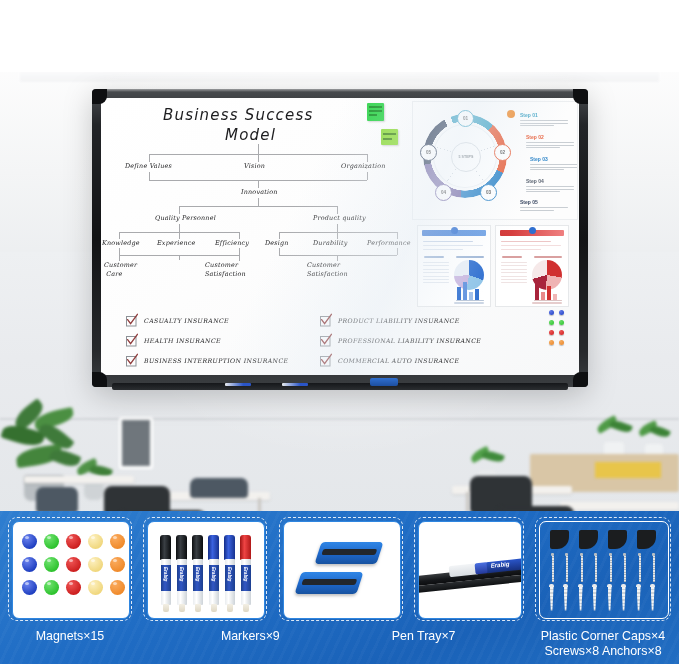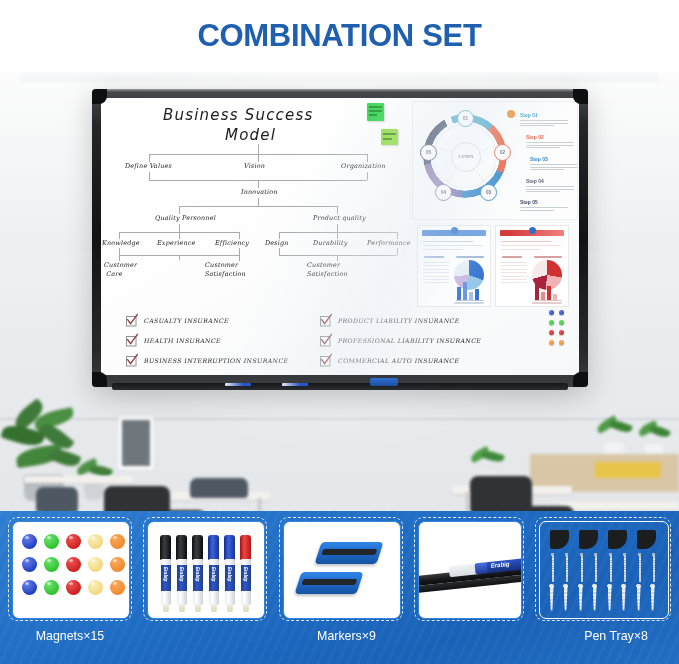--- a/index.html
+++ b/index.html
@@ -184,21 +184,20 @@
   .anchor-body{position:absolute;top:2.6px;left:.6px;width:4px;height:24px;
     background:repeating-linear-gradient(180deg,#f2f4f5 0 2px,#cfd4d8 2px 3.4px);
     clip-path:polygon(0 0,100% 0,70% 100%,30% 100%);}
 </style>
 </head>
 <body>
 
 <div class="stage">
 
   <div class="title-band">
-    <div class="title-l2">COMBINATION SET</div>
   </div>
 
   <div class="scene">
     <div class="wall-top"></div>
     <div class="wall-bot"></div>
     <div class="ceil-strip"></div>
     <div class="floorline"></div>
 
     <div class="prop" style="left:2px;top:345px;width:120px;height:110px;">
       <div class="leaf" style="left:10px;top:0;width:34px;height:16px;transform:rotate(-38deg);"></div>
@@ -725,16 +724,20 @@
                 <div class="anchor-body"></div>
               </div>
           </div>
         </div>
       </div>
     </div>
 
     <div class="labels">
       <div class="lab" style="width:124px;">Magnets×15</div>
       <div class="lab" style="width:124px;">Markers×9</div>
-      <div class="lab" style="width:110px;">Pen Tray×8</div>
+      <div class="lab" style="width:110px;">Pen Tray×7</div>
+      <div class="lab two" style="width:136px;">
+        <div>Plastic Corner Caps×4</div>
+        <div>Screws×8  Anchors×8</div>
+      </div>
     </div>
   </div>
 </div>
 
 </body></html>

